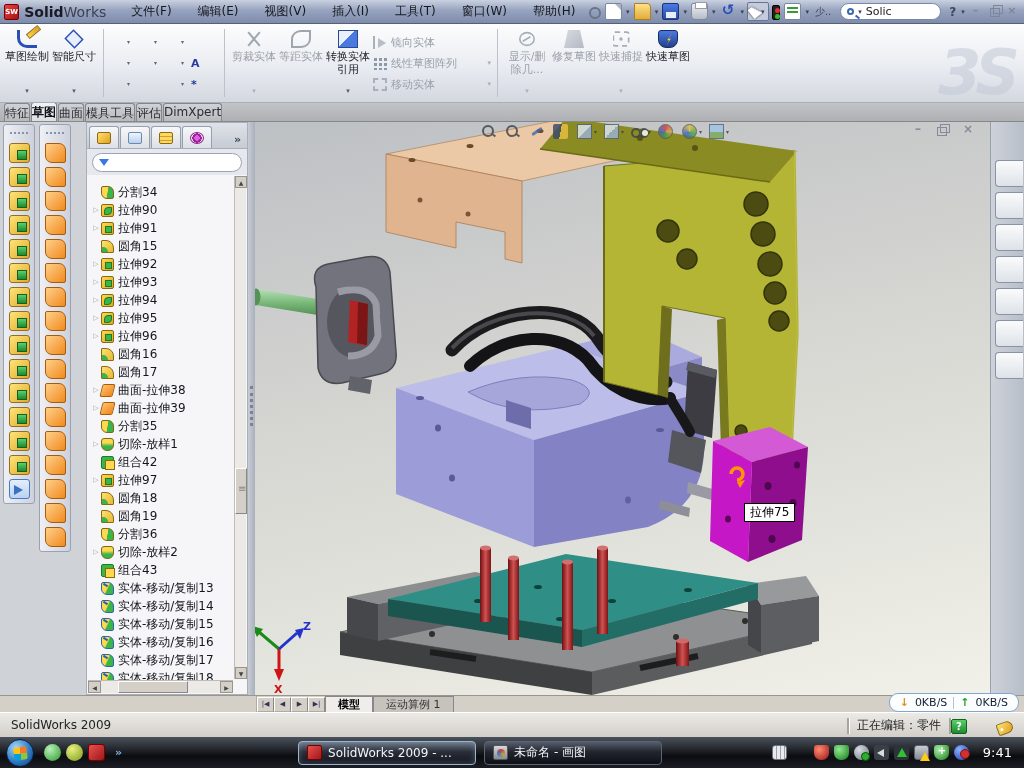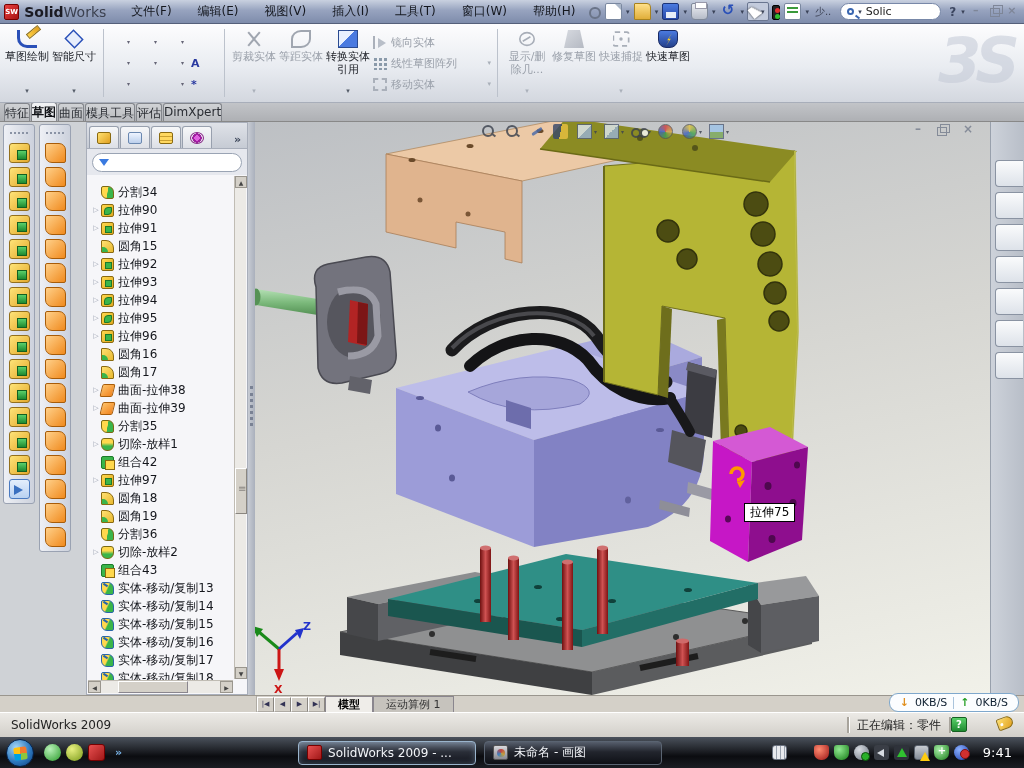--- a/index.html
+++ b/index.html
@@ -46,21 +46,21 @@
   .search-txt{font-size:11px;color:#222}
   .help-q{color:#3c4660;font-weight:bold;font-size:12px;margin:0 2px}
   .wb{width:17px;height:15px;color:#7e8698;font-weight:bold;font-size:11px;text-align:center;line-height:14px}
   .wb-restore{position:relative}
   .wb-restore::before{content:"";position:absolute;left:4px;top:4px;width:8px;height:7px;border:1px solid #7e8698}
   .wb-restore::after{content:"";position:absolute;left:7px;top:1px;width:8px;height:7px;border:1px solid #7e8698;background:transparent}
 
   
   .cmdbar{height:79px;position:relative;display:flex;align-items:flex-start;padding:3px 4px 0 4px;gap:2px;
     background:linear-gradient(#fdfdfe,#e9ecf1 55%,#d3d7df);border-bottom:1px solid #a8aeba}
-  .watermark{position:absolute;right:10px;top:0;font-size:62px;font-style:italic;font-weight:bold;
+  .watermark{position:absolute;right:10px;top:12px;font-size:62px;font-style:italic;font-weight:bold;
     color:#c3c9d6;opacity:.55;z-index:0;letter-spacing:-6px}
   .cgroup{display:flex;gap:1px;z-index:1}
   .vsep{width:1px;height:68px;background:#bcc2cc;margin:2px 4px;z-index:1}
   .bigbtn{width:46px;height:70px;display:flex;flex-direction:column;align-items:center;padding-top:3px;
     border-radius:3px;cursor:default;position:relative}
   .blabel{font-size:11px;line-height:13px;text-align:center;color:#1c1f26;word-break:break-all}
   .bigbtn.disabled .blabel{color:#9aa0aa}
   .bigbtn.caret::after{content:"▾";font-size:7px;color:#555c68;margin-top:auto;padding-bottom:2px}
   .bigbtn.disabled.caret::after{color:#aab0ba}
   .bicon{width:20px;height:18px;position:relative;margin-bottom:2px}
@@ -199,21 +199,21 @@
   .mtab.active{background:#efede9;font-weight:bold;color:#000}
   .netpill{position:absolute;right:5px;top:-3px;height:19px;display:flex;align-items:center;gap:6px;background:#fbfdff;
     border:1px solid #7fa8cc;border-radius:9px;padding:0 10px;font-size:11px;color:#123;z-index:6}
   .net-div{width:1px;height:12px;background:#aac4dc}
   .arr-down{color:#e09020;font-weight:bold}
   .arr-up{color:#28a028;font-weight:bold}
 
   
   .statusbar{height:25px;background:linear-gradient(#eceae6,#d2cfc9);display:flex;align-items:center;padding:0 11px;border-top:1px solid #fff}
   .status-left{font-size:12px;color:#222}
-  .status-right{margin-left:auto;display:flex;align-items:flex-start;}
+  .status-right{margin-left:auto;display:flex;align-items:flex-end;}
   .st-sep{width:1px;height:16px;background:#a8a49c;box-shadow:1px 0 0 #fff}
   .st-edit{font-size:12px;color:#222;padding:0 8px}
   .st-help{width:16px;height:15px;background:linear-gradient(#5ad06a,#1e8a30);border:1px solid #146020;color:#fff;font-size:10px;font-weight:bold;text-align:center;line-height:14px;border-radius:2px}
   .st-tag{width:16px;height:12px;background:linear-gradient(135deg,#ffe070,#e0a020);border:1px solid #8a6a10;border-radius:2px 6px 6px 2px;transform:rotate(-20deg);position:relative}
   .st-tag::after{content:"";position:absolute;left:2px;top:4px;width:3px;height:3px;border-radius:50%;background:#fff}
 
   
   .taskbar{height:31px;background:linear-gradient(#4b525c,#23262c 40%,#0b0c10 62%,#1b1e24);display:flex;align-items:center;padding:0 6px;gap:6px}
   .startorb{width:28px;height:28px;border-radius:50%;background:radial-gradient(circle at 35% 30%,#a6d8f8,#2f7ac0 55%,#0b3d7a);border:1px solid #06224a;position:relative;flex:0 0 auto}
   .startorb::after{content:"";position:absolute;left:7px;top:7px;width:13px;height:13px;border-radius:2px;

